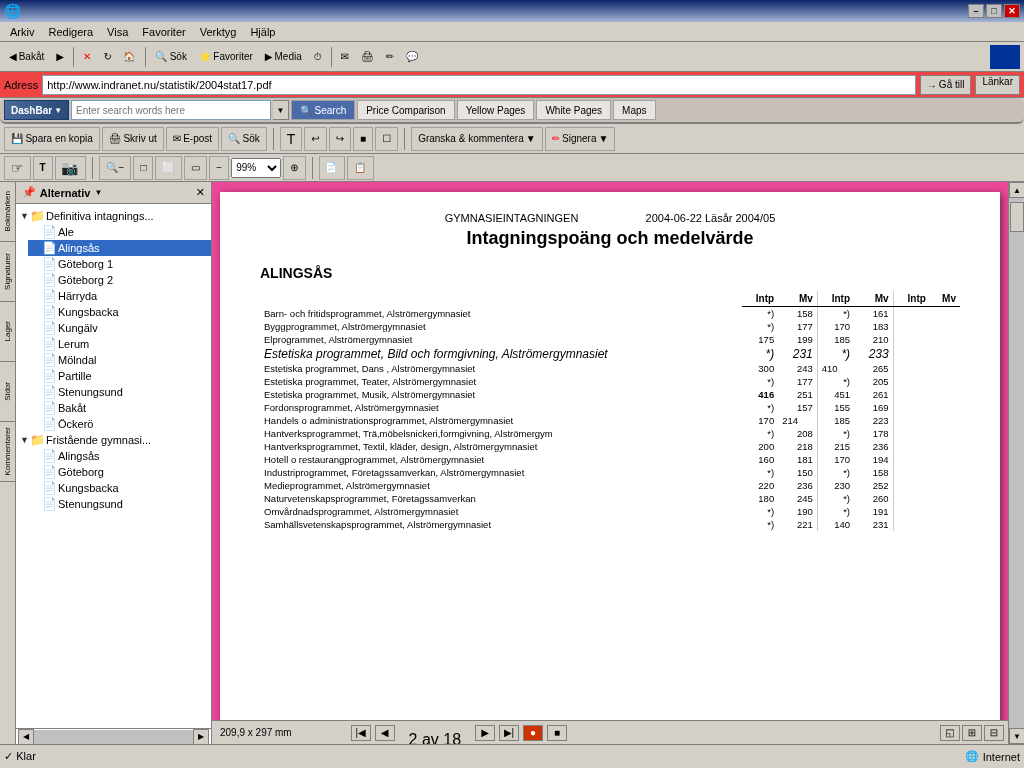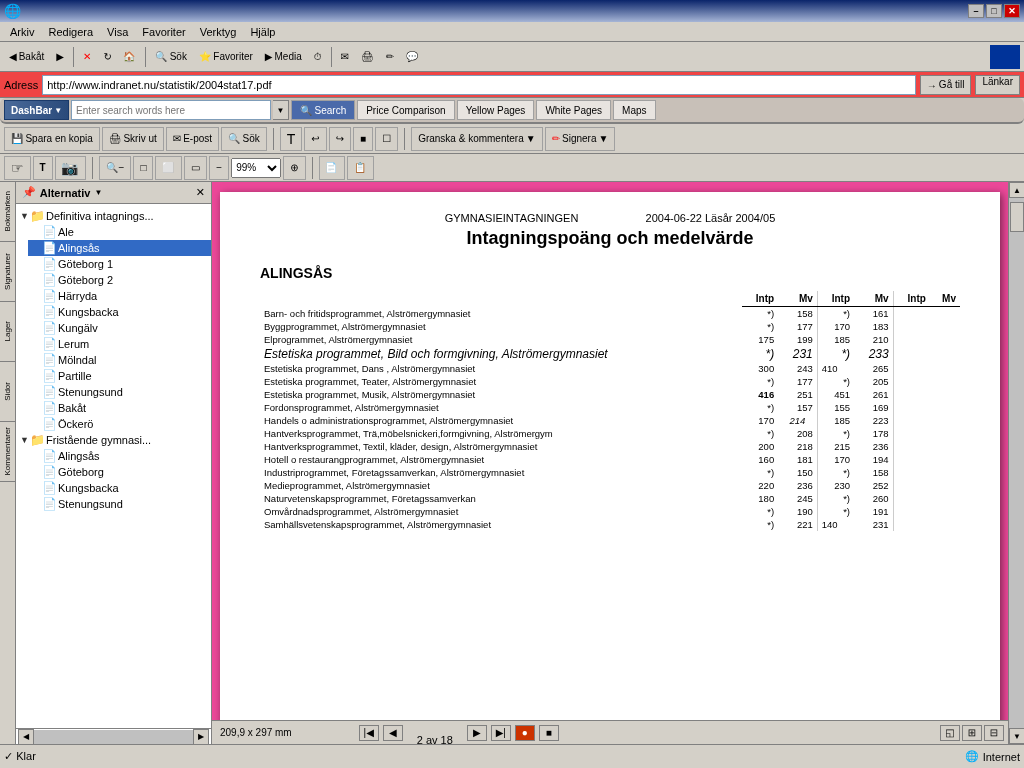--- a/index.html
+++ b/index.html
@@ -254,21 +254,21 @@
       gap: 4px;
     }
     .nav-btn {
       width: 20px; height: 16px;
       background: #d4d0c8;
       border: 1px solid #808080;
       display: flex; align-items: center; justify-content: center;
       font-size: 10px;
       cursor: pointer;
     }
-    #page-info { padding: 0 10px; font-size: 11px; margin-top: 15px; }
+    #page-info { padding: 0 10px; font-size: 16px; margin-top: 15px; }
 
     
     #status-bar {
       background: #d4d0c8;
       height: 24px;
       display: flex;
       align-items: center;
       padding: 0 4px;
       border-top: 1px solid #808080;
       font-size: 11px;
@@ -717,21 +717,21 @@
                   <td style="text-align: right; padding: 1px 4px;">*)</td>
                   <td style="text-align: right; padding: 1px 4px; border-right: 1px solid rgb(204, 204, 204);">157</td>
                   <td style="text-align: right; padding: 1px 4px;">155</td>
                   <td style="text-align: right; padding: 1px 4px; border-right: 1px solid rgb(204, 204, 204);">169</td>
                   <td style="text-align: right; padding: 1px 4px;"></td>
                   <td style="text-align: right; padding: 1px 4px;"></td>
                 </tr>
                 <tr style="font-size: 9.5px;">
                   <td style="text-align: left; padding: 1px 4px;">Handels o administrationsprogrammet,  Alströmergymnasiet</td>
                   <td style="text-align: right; padding: 1px 4px;">170</td>
-                  <td style="text-align: center; padding: 1px 4px; border-right: 1px solid rgb(204, 204, 204); font-style: italic;">214</td>
+                  <td style="text-align: left; padding: 1px 4px; border-right: 1px solid rgb(204, 204, 204);">214</td>
                   <td style="text-align: right; padding: 1px 4px;">185</td>
                   <td style="text-align: right; padding: 1px 4px; border-right: 1px solid rgb(204, 204, 204);">223</td>
                   <td style="text-align: right; padding: 1px 4px;"></td>
                   <td style="text-align: right; padding: 1px 4px;"></td>
                 </tr>
                 <tr style="font-size: 9.5px;">
                   <td style="text-align: left; padding: 1px 4px;">Hantverksprogrammet, Trä,möbelsnickeri,formgivning, Alströmergym</td>
                   <td style="text-align: right; padding: 1px 4px;">*)</td>
                   <td style="text-align: right; padding: 1px 4px; border-right: 1px solid rgb(204, 204, 204);">208</td>
                   <td style="text-align: right; padding: 1px 4px;">*)</td>
@@ -790,21 +790,21 @@
                   <td style="text-align: right; padding: 1px 4px; border-right: 1px solid rgb(204, 204, 204);">190</td>
                   <td style="text-align: right; padding: 1px 4px;">*)</td>
                   <td style="text-align: right; padding: 1px 4px; border-right: 1px solid rgb(204, 204, 204);">191</td>
                   <td style="text-align: right; padding: 1px 4px;"></td>
                   <td style="text-align: right; padding: 1px 4px;"></td>
                 </tr>
                 <tr style="font-size: 9.5px;">
                   <td style="text-align: left; padding: 1px 4px;">Samhällsvetenskapsprogrammet,  Alströmergymnasiet</td>
                   <td style="text-align: right; padding: 1px 4px;">*)</td>
                   <td style="text-align: right; padding: 1px 4px; border-right: 1px solid rgb(204, 204, 204);">221</td>
-                  <td style="padding: 1px 4px;">140</td>
+                  <td style="text-align: right; padding: 1px 4px;">140</td>
                   <td style="text-align: right; padding: 1px 4px; border-right: 1px solid rgb(204, 204, 204);">231</td>
                   <td style="text-align: right; padding: 1px 4px;"></td>
                   <td style="text-align: right; padding: 1px 4px;"></td>
                 </tr>
               </tbody>
           </table>
         </div>
       </div>
 
       <div id="bottom-bar">

